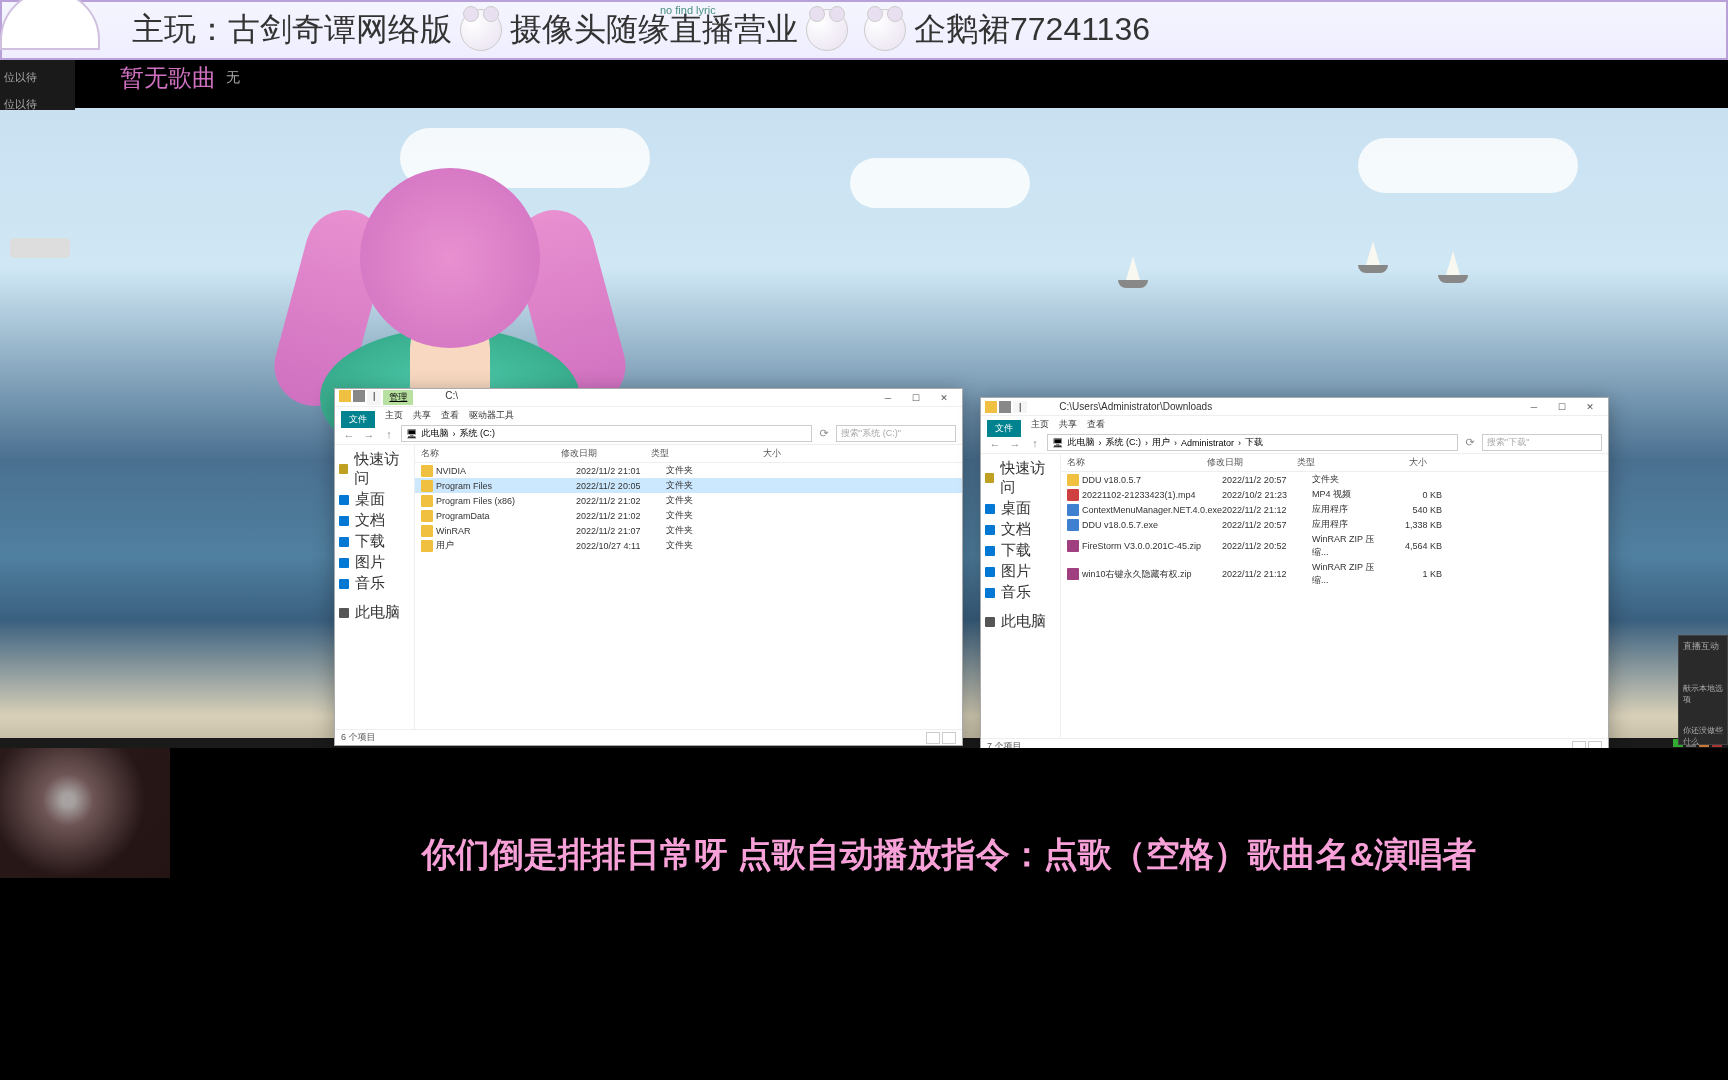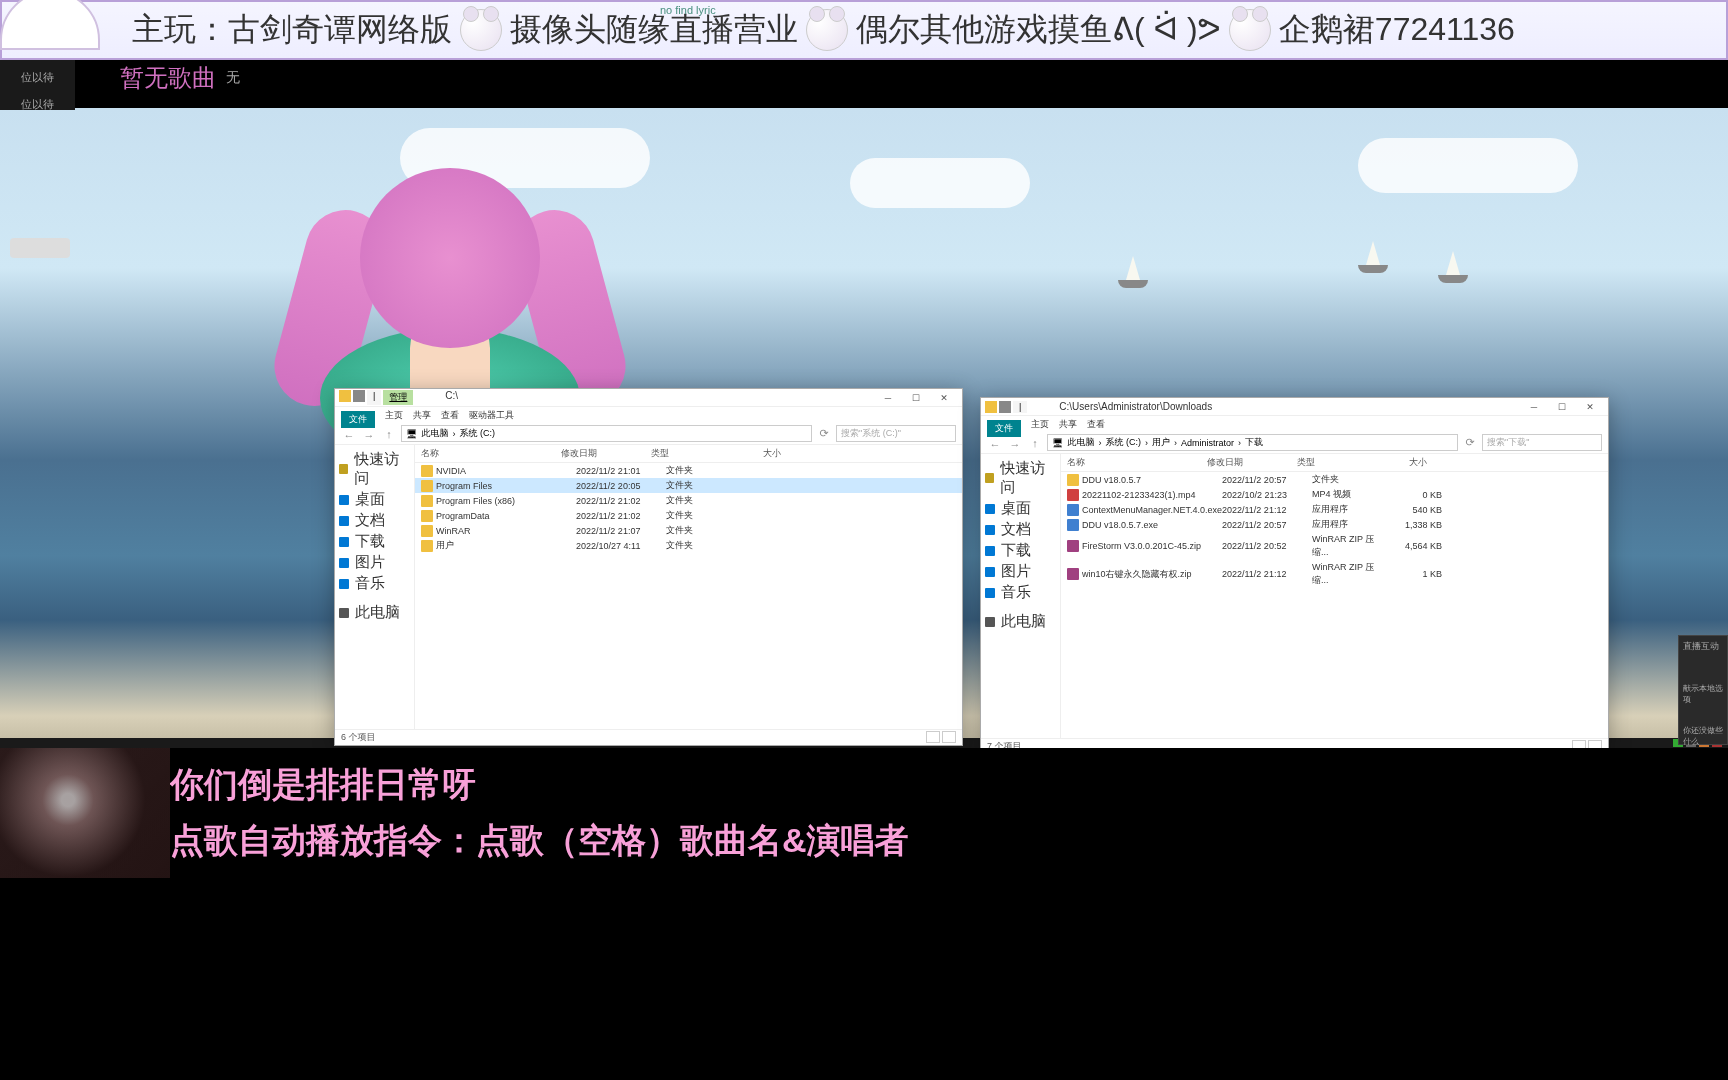--- a/index.html
+++ b/index.html
@@ -13,21 +13,21 @@
 .banner-bear::before { left: 2px; }
 .banner-bear::after { right: 2px; }
 .lyric-overlay { position: absolute; top: 4px; left: 660px; font-size: 11px; color: #4a9080; z-index: 11; }
 
 
 .avatar-corner { position: absolute; top: -20px; left: -20px; width: 140px; height: 100px; z-index: 12; }
 .avatar-corner .ears { width: 100px; height: 60px; background: #fff; border-radius: 50px 50px 0 0; border: 2px solid #d0c0e0; position: absolute; top: 10px; left: 20px; }
 
 
 .left-sidebar { position: absolute; top: 0; left: 0; width: 75px; height: 110px; background: #1a1a1a; z-index: 9; padding-top: 10px; }
-.sidebar-item { color: #aaa; font-size: 11px; padding: 6px 4px; text-align: center; }
+.sidebar-item { color: #aaa; font-size: 11px; padding: 6px 4px; text-align: left; }
 .sidebar-item.pink { color: #e88; }
 
 
 .song-bar { position: absolute; top: 60px; left: 0; width: 100%; height: 36px; background: #000; display: flex; align-items: center; padding-left: 120px; z-index: 8; }
 .song-text { color: #d070c0; font-size: 24px; }
 .song-sub { color: #aaa; font-size: 14px; margin-left: 10px; }
 
 
 .desktop { position: absolute; top: 108px; left: 0; width: 100%; height: 640px; background: linear-gradient(#c8e0f0 0%, #d0e8f5 25%, #4a7090 55%, #5080a0 70%, #3a6080 80%, #d8d0b8 95%, #c0b8a0 100%); z-index: 1; }
 .cloud { position: absolute; background: rgba(255,255,255,0.8); border-radius: 30px; }
@@ -87,44 +87,43 @@
 .ex-col-date { width: 90px; }
 .ex-col-type { width: 70px; }
 .ex-col-size { width: 60px; text-align: right; }
 .ex-row { display: flex; padding: 1px 6px; font-size: 9px; color: #333; align-items: center; }
 .ex-row.sel { background: #cce8ff; }
 .ex-row-icon { width: 12px; height: 12px; margin-right: 3px; background: #f0c040; border-radius: 1px; flex-shrink: 0; }
 .ex-row-icon.exe { background: #4080d0; }
 .ex-row-icon.zip { background: #a04080; }
 .ex-row-icon.mp4 { background: #d04040; }
 .ex-row-icon.sevenz { background: #208040; }
-.ex-status { height: 16px; border-top: 1px solid #eee; padding: 1px 6px; font-size: 9px; color: #555; display:flex; align-items:flex-start; }
+.ex-status { height: 16px; border-top: 1px solid #eee; padding: 1px 6px; font-size: 9px; color: #555; display:flex; align-items:flex-end; }
 .ex-status-icons { margin-left:auto; display:flex; gap:2px; }
 .ex-status-icons div { width:14px; height:12px; border:1px solid #ccc; }
 
 
 .danmaku-box { position: absolute; top: 635px; right: 0; width: 50px; height: 110px; background: #2a2a2a; border: 1px solid #444; z-index: 4; font-size: 9px; color: #aaa; padding: 4px; }
 
 
 .bottom-area { position: absolute; top: 748px; left: 0; width: 100%; height: 130px; background: #000; z-index: 6; display: flex; }
 .webcam { width: 170px; height: 130px; background: linear-gradient(135deg, #2a1a1a, #1a0a0a); position: relative; }
 .webcam-img { position: absolute; inset: 0; background: radial-gradient(circle at 40% 40%, #fff 5%, #a08080 20%, #2a1a1a 60%); opacity: 0.6; }
-.bottom-text { flex: 1; display: flex; flex-direction: column; justify-content: center; align-items: flex-start; gap: 10px; }
+.bottom-text { flex: 1; display: flex; flex-direction: row; justify-content: center; align-items: flex-end; gap: 10px; }
 .subtitle { color: #f8a0d8; font-size: 34px; font-weight: bold; }
 .instruction { color: #f8a0d8; font-size: 34px; font-weight: bold; }
 </style>
 </head>
 <body>
 
 <div class="top-banner">
   <span class="banner-text">主玩：古剑奇谭网络版</span>
   <div class="banner-bear"></div>
   <span class="banner-text">摄像头随缘直播营业</span>
   <div class="banner-bear"></div>
-  <span class="banner-text">偶尔其他游戏摸鱼ᕕ( ᐛ )ᕗ</span>
   <div class="banner-bear"></div>
   <span class="banner-text">企鹅裙77241136</span>
 </div>
 <div class="lyric-overlay">no find lyric</div>
 <div class="avatar-corner">
     <div class="ears"></div>
   </div>
 
 <div class="left-sidebar">
   <div class="sidebar-item pink">欢的孩子</div>

